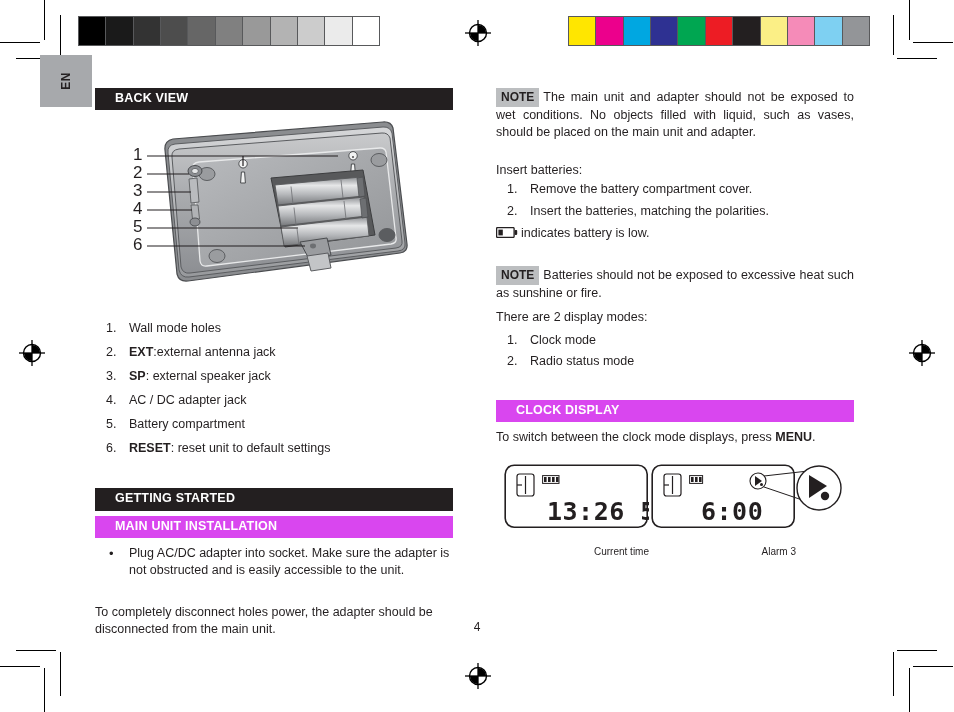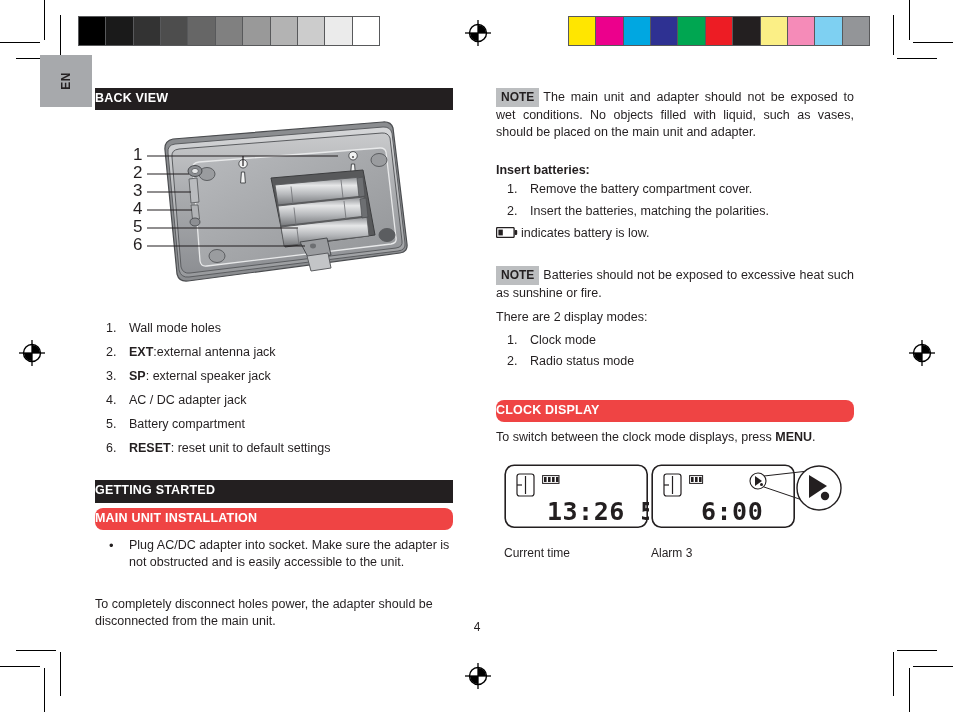--- a/index.html
+++ b/index.html
@@ -34,29 +34,29 @@
   }
 
   
   .col{position:absolute;top:88px;width:358px;}
   .col-left{left:95px;}
   .col-right{left:496px;}
 
   
   .hdr{
     font-weight:bold;font-size:12.5px;color:#ffffff;
-    padding:4px 8px 5px 0;letter-spacing:.2px;line-height:1.05;
+    padding:4px 8px 5px 20px;letter-spacing:.2px;line-height:1.05;
   }
   .hdr.black{background:#231f20;}
-  .hdr.gray{background:#ef4444;border-radius:8px;}
+  .hdr.gray{background:#d946ef;}
 
   
   p.body{font-size:12.5px;line-height:1.35;margin:7px 0 0 0;}
   p.body.just{text-align:justify;}
-  .sub-b{font-weight:bold;font-size:12.5px;margin:22px 0 2px 0;}
+  .sub-b{font-weight:normal;font-size:12.5px;margin:22px 0 2px 0;}
 
   .note-tag{
     display:inline-block;background:#bcbec0;color:#231f20;
     font-weight:bold;font-size:12px;padding:1px 5px 2px 5px;
     margin-right:4px;vertical-align:baseline;
   }
 
   
   ol.num,ul.bul{margin:4px 0 0 0;padding:0;list-style:none;}
   ol.num li,ul.bul li{
@@ -73,22 +73,22 @@
   .illus svg{position:absolute;left:0;top:0;}
   .callnum{
     position:absolute;font-size:17px;color:#231f20;
     font-family:"Liberation Sans", sans-serif;
   }
 
   
   .lcdrow{position:relative;margin-top:18px;height:100px;}
   .lcdfig{position:absolute;top:0;}
   .lcdcap{
-    position:absolute;top:82px;width:100%;text-align:left;
-    font-size:12px;color:#231f20;
+    position:absolute;top:82px;width:100%;text-align:right;
+    font-size:10px;color:#231f20;
   }
 
   
   .pageno{
     position:absolute;left:0;right:0;top:620px;text-align:center;
     font-size:12px;color:#231f20;
   }
 </style>
 </head>
 <body>
@@ -294,21 +294,21 @@
       <li>
         <span class="mk">5.</span>
         <span>Battery compartment</span>
       </li>
       <li>
         <span class="mk">6.</span>
         <b>RESET</b><span>: reset unit to default settings</span>
       </li>
     </ol>
 
-    <div class="hdr black" style="margin-top:24px;">GETTING STARTED</div>
+    <div class="hdr black" style="margin-top:32px;">GETTING STARTED</div>
     <div class="hdr gray" style="margin-top:5px;">MAIN UNIT INSTALLATION</div>
 
     <ul class="bul" style="margin-top:7px;">
       <li>
         <span class="mk">•</span>
         <span>Plug AC/DC adapter into socket.  Make sure the adapter is not obstructed and is easily accessible to the unit.</span>
       </li>
     </ul>
 
     <p class="body" style="margin-top:26px;">To completely disconnect holes power, the adapter should be disconnected from the main unit.</p>

